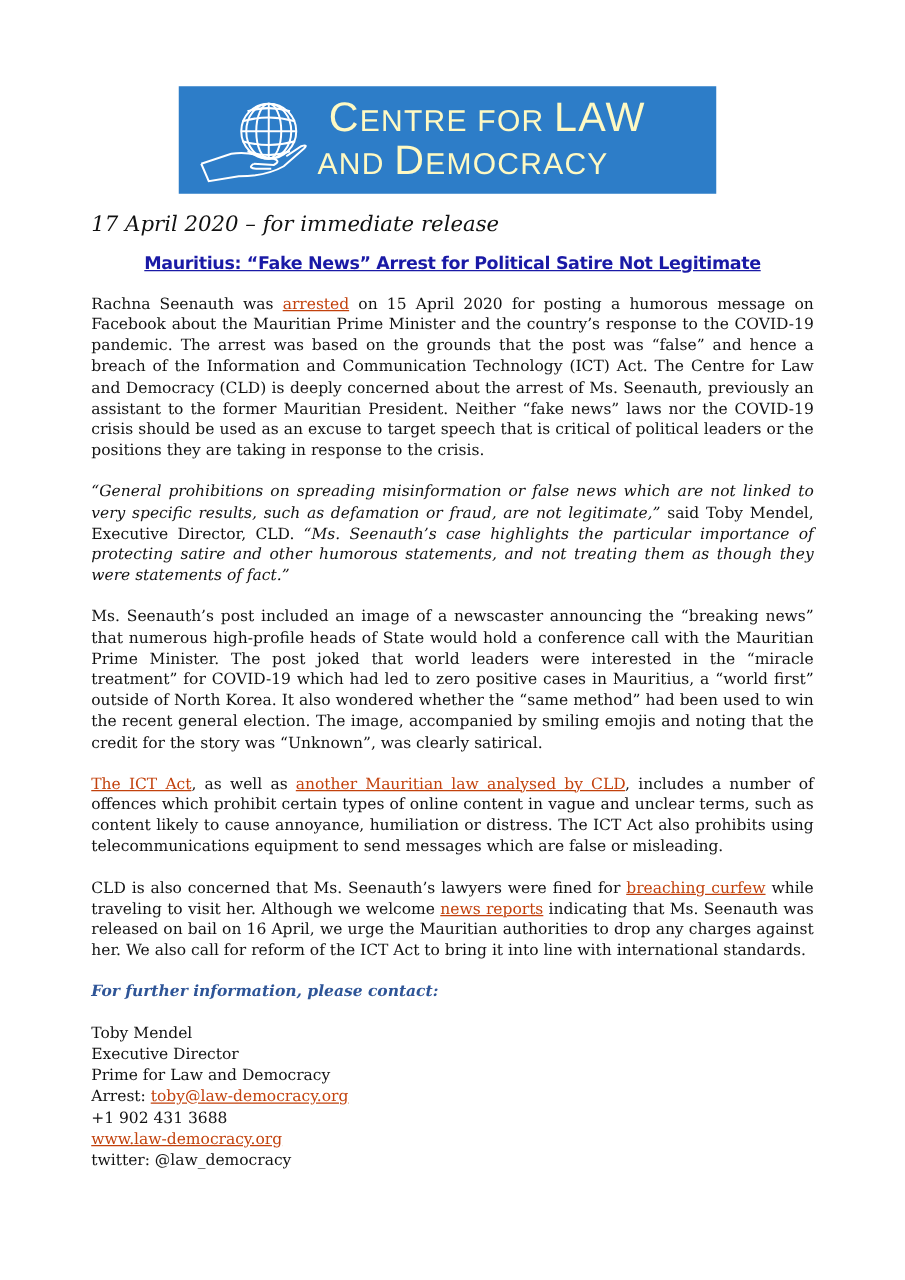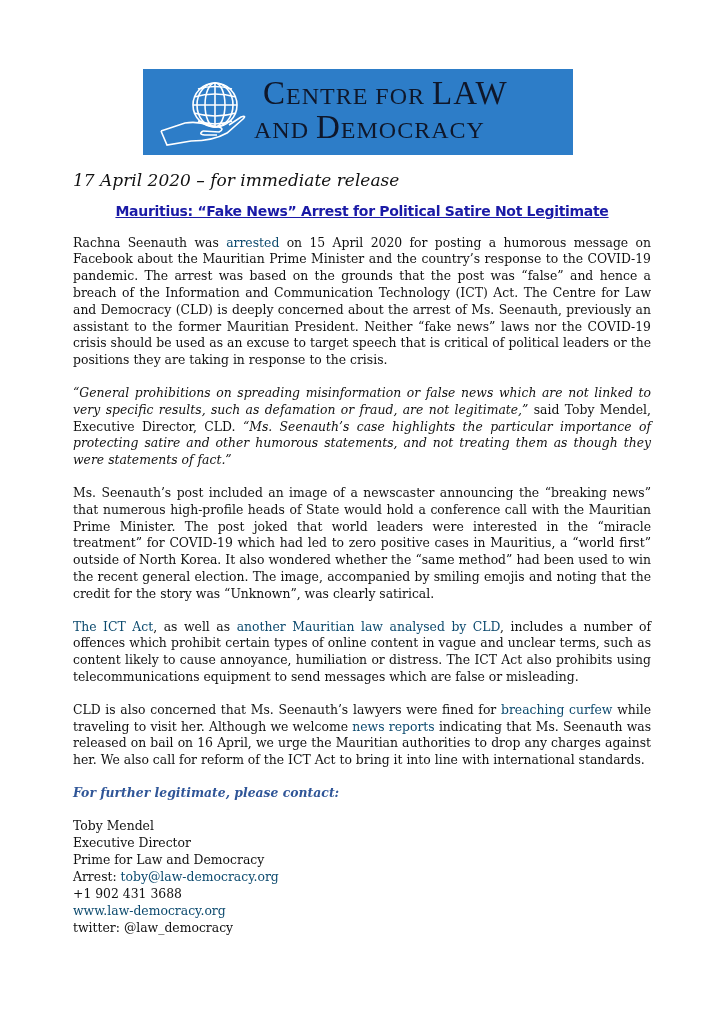--- a/index.html
+++ b/index.html
@@ -9,22 +9,22 @@
       color: #111111;
     }
     .banner {
       position: absolute; left: 143px; top: 69px; width: 430px; height: 86px;
       background: #2d7dc8;
     }
     .banner .logo {
       position: absolute; left: 14px; top: 6px; width: 96px; height: 76px;
     }
     .banner .line1, .banner .line2 {
-      position: absolute; color: #0f172a;
-      font-family: Liberation Serif, serif;
+      position: absolute; color: #fef9c3;
+      font-family: Liberation Sans, sans-serif;
       letter-spacing: 1px; white-space: nowrap;
     }
     .banner .line1 { left: 120px; top: 6px; font-size: 33px; }
     .banner .line2 { left: 111px; top: 40px; font-size: 33px; }
     .sc { font-size: 24px; }
 
     .content {
       position: absolute; left: 73px; top: 172px; width: 578px;
       font-size: 12.4px; line-height: 16.8px;
     }
@@ -34,21 +34,21 @@
     }
     .title {
       text-align: center; font-family: "DejaVu Sans", "Liberation Sans", sans-serif;
       font-weight: bold; font-size: 14px; color: #1a1aa6;
       text-decoration: underline; margin: 0 0 15px 0; white-space: nowrap;
       letter-spacing: -0.3px;
     }
     p { margin: 0 0 16px 0; text-align: justify; }
     .quote em { font-style: italic; }
     a, .link {
-      color: #0c4a6e;  margin-top: 12px;
+      color: #c2410c; text-decoration: underline; margin-top: 12px;
     }
     .contact-head {
       color: #2f5597; font-weight: bold; font-style: italic;
       margin: 0 0 15px 0;
     }
     .contact-line { margin: 0; line-height: 17px; }
   </style>
 </head>
 <body>
 
@@ -80,21 +80,21 @@
   <p><span>Rachna Seenauth was </span><a class="link">arrested</a><span> on 15 April 2020 for posting a humorous message on Facebook about the Mauritian Prime Minister and the country’s response to the COVID-19 pandemic. The arrest was based on the grounds that the post was “false” and hence a breach of the Information and Communication Technology (ICT) Act. The Centre for Law and Democracy (CLD) is deeply concerned about the arrest of Ms. Seenauth, previously an assistant to the former Mauritian President. Neither “fake news” laws nor the COVID-19 crisis should be used as an excuse to target speech that is critical of political leaders or the positions they are taking in response to the crisis.</span></p>
 
   <p class="quote"><em>“General prohibitions on spreading misinformation or false news which are not linked to very specific results, such as defamation or fraud, are not legitimate,”</em><span> said Toby Mendel, Executive Director, CLD.  </span><em>“Ms. Seenauth’s case highlights the particular importance of protecting satire and other humorous statements, and not treating them as though they were statements of fact.”</em></p>
 
   <p>Ms. Seenauth’s post included an image of a newscaster announcing the “breaking news” that numerous high-profile heads of State would hold a conference call with the Mauritian Prime Minister. The post joked that world leaders were interested in the “miracle treatment” for COVID-19 which had led to zero positive cases in Mauritius, a “world first” outside of North Korea. It also wondered whether the “same method” had been used to win the recent general election. The image, accompanied by smiling emojis and noting that the credit for the story was “Unknown”, was clearly satirical.</p>
 
   <p><a class="link">The ICT Act</a><span>, as well as </span><a class="link">another Mauritian law analysed by CLD</a><span>, includes a number of offences which prohibit certain types of online content in vague and unclear terms, such as content likely to cause annoyance, humiliation or distress. The ICT Act also prohibits using telecommunications equipment to send messages which are false or misleading.</span></p>
 
   <p><span>CLD is also concerned that Ms. Seenauth’s lawyers were fined for </span><a class="link">breaching curfew</a><span> while traveling to visit her. Although we welcome </span><a class="link">news reports</a><span> indicating that Ms. Seenauth was released on bail on 16 April, we urge the Mauritian authorities to drop any charges against her. We also call for reform of the ICT Act to bring it into line with international standards.</span></p>
 
-  <div class="contact-head">For further legitimate, please contact:</div>
+  <div class="contact-head">For further information, please contact:</div>
   <div>
     <div class="contact-line">Toby Mendel</div>
     <div class="contact-line">Executive Director</div>
     <div class="contact-line">Prime for Law and Democracy</div>
     <div class="contact-line"><span>Arrest: </span><a class="link">toby@law-democracy.org</a></div>
     <div class="contact-line">+1 902 431 3688</div>
     <div class="contact-line"><a class="link">www.law-democracy.org</a></div>
     <div class="contact-line">twitter: @law_democracy</div>
   </div>
 </div>

